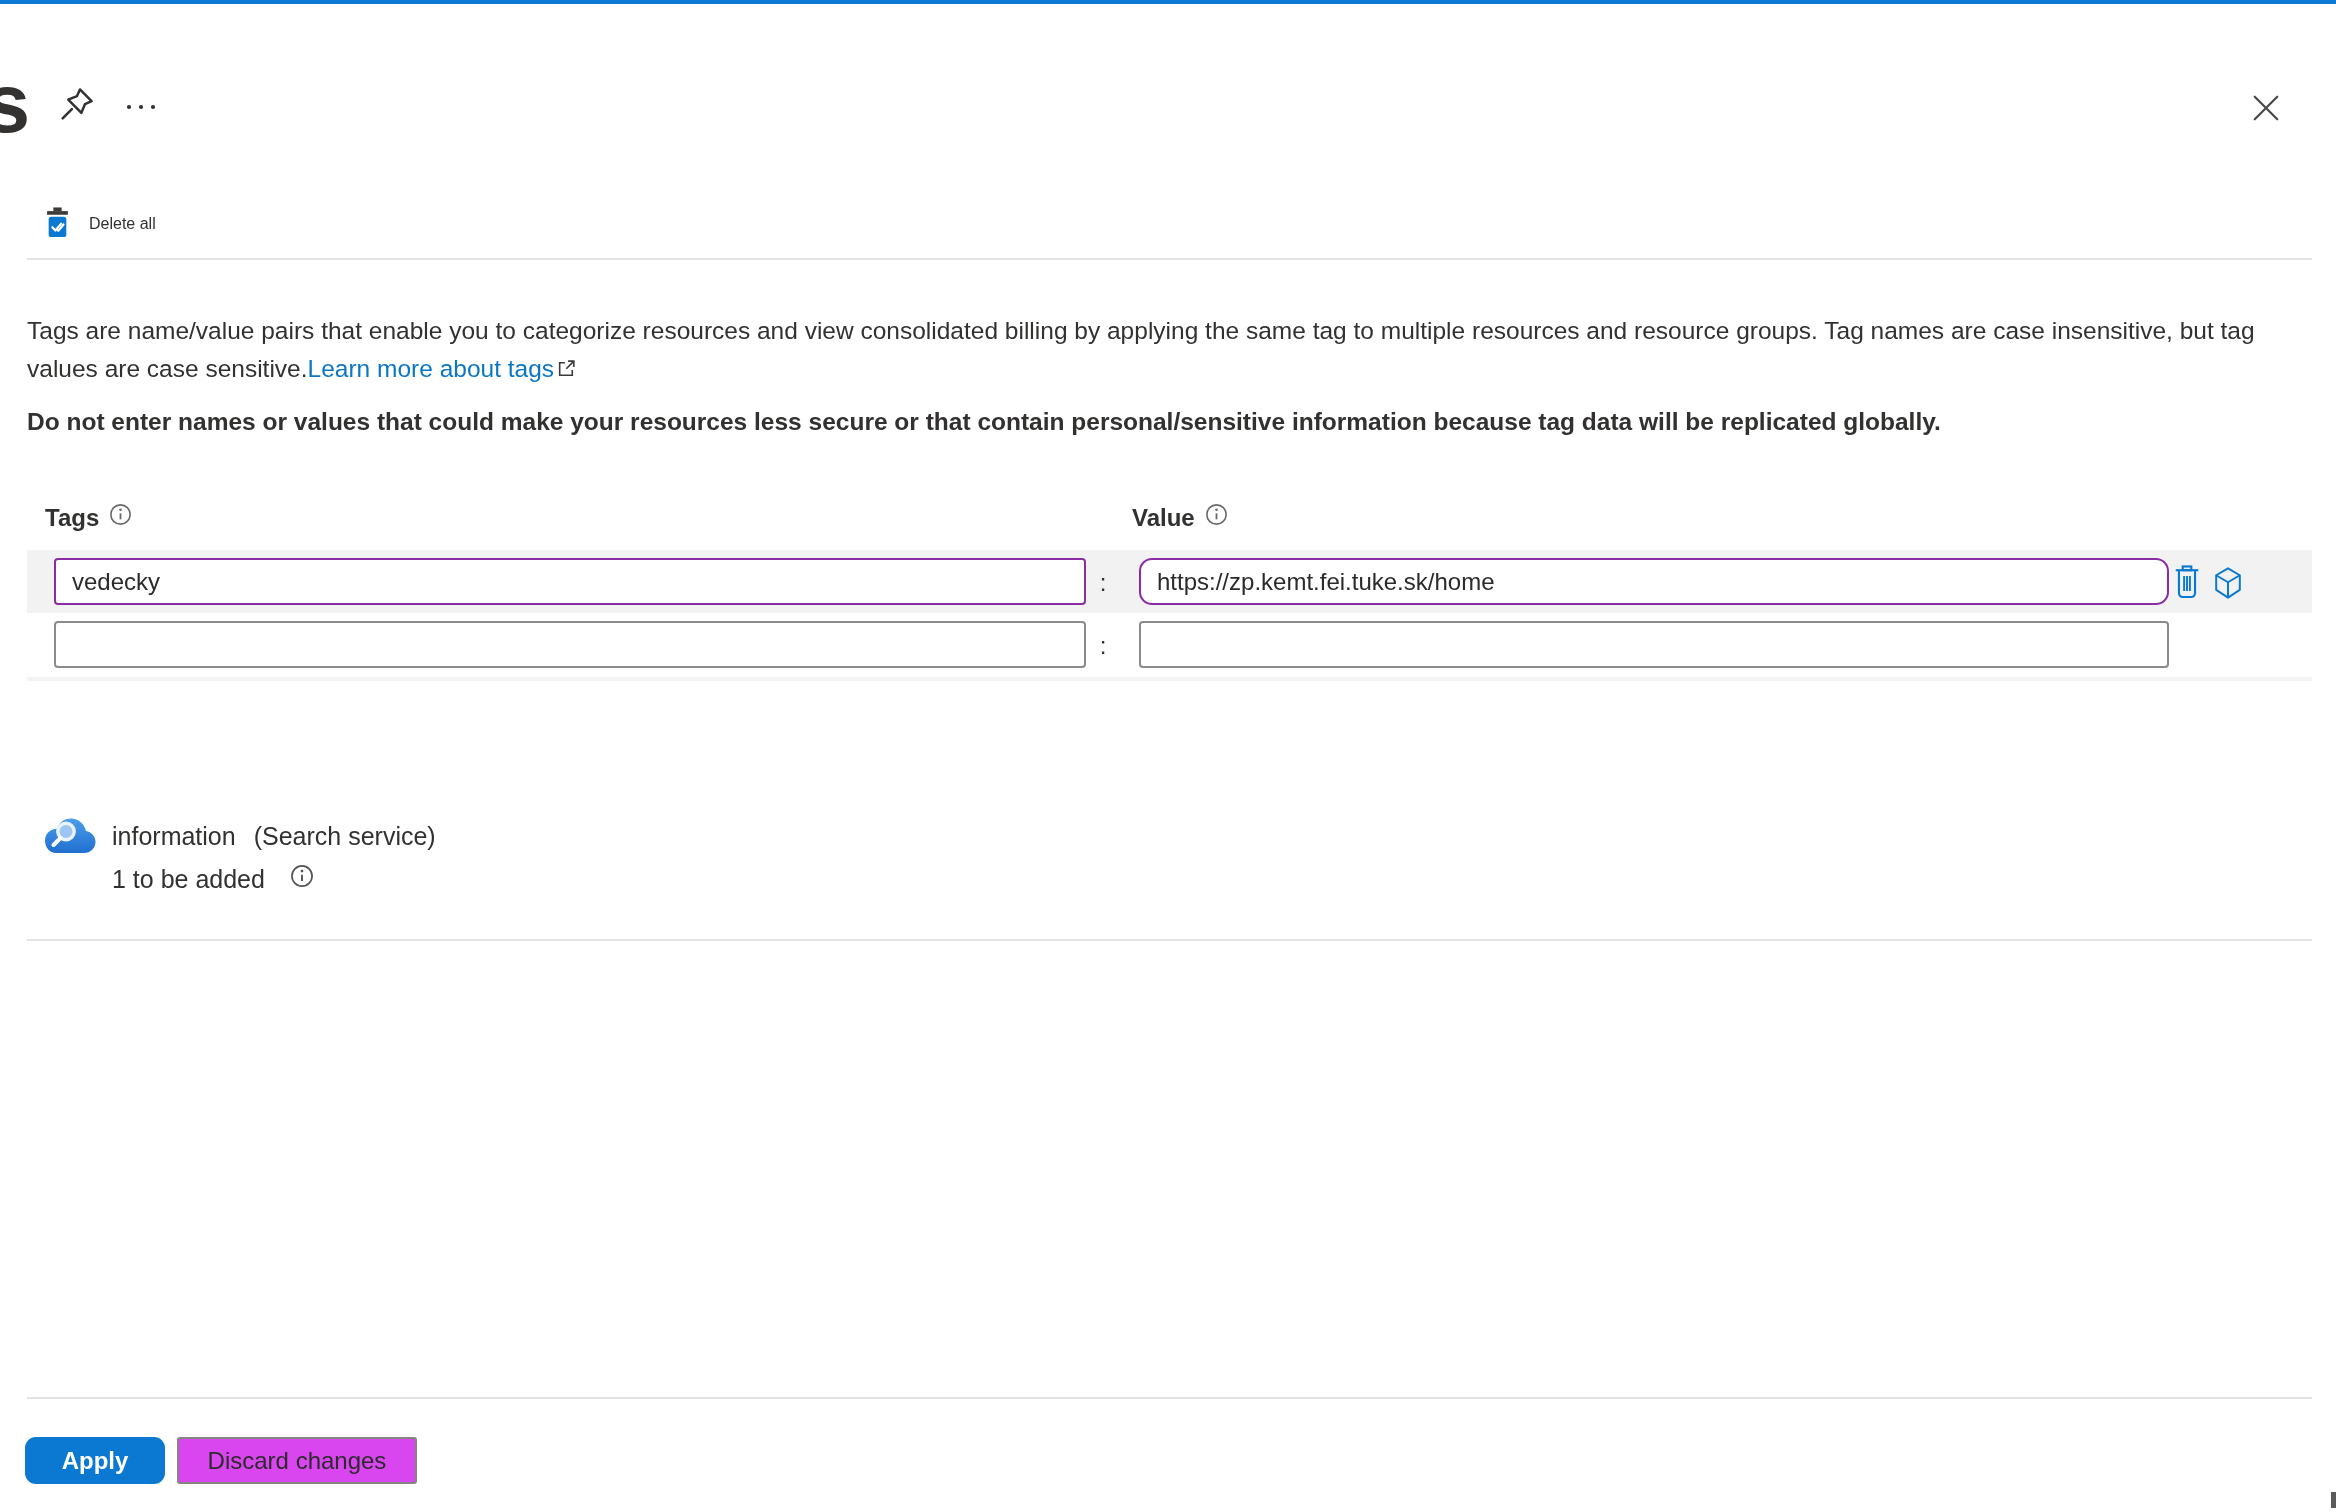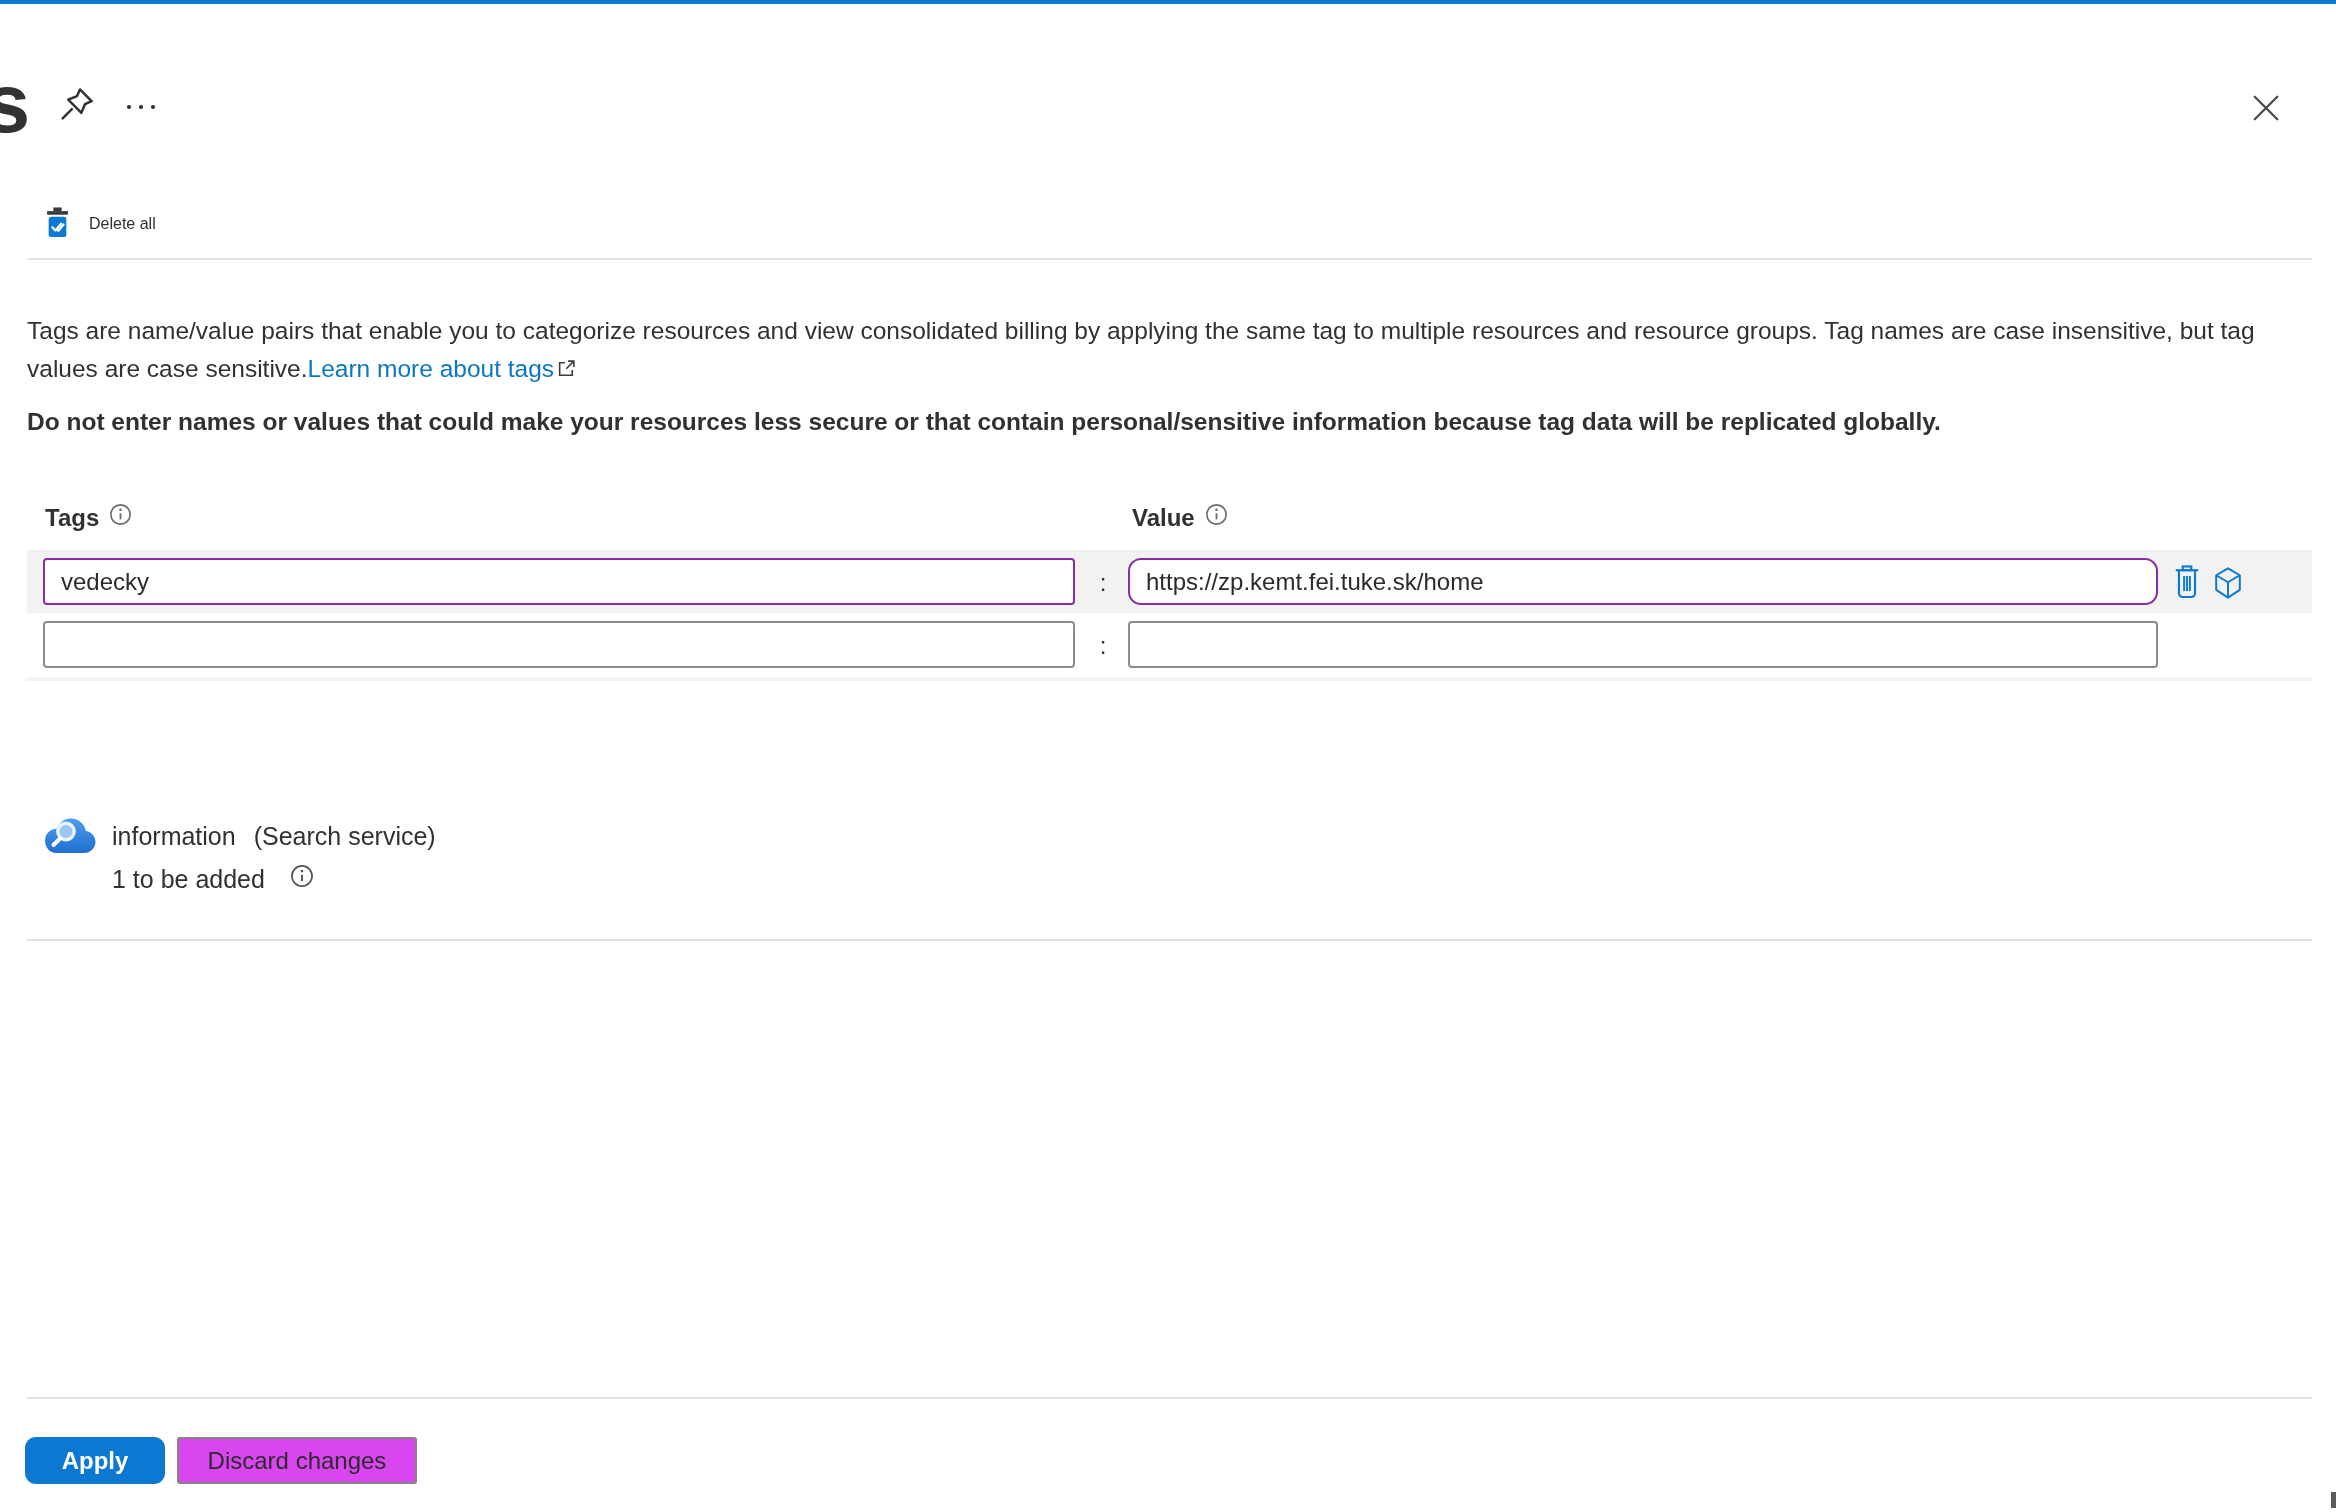--- a/index.html
+++ b/index.html
@@ -23,21 +23,21 @@
   #desc a { color:#0b76c4; text-decoration:none; cursor:pointer; }
   #warning { left:27px; top:408px; width:2280px; font-size:24.5px; font-weight:700; color:#323130; }
 
   .col-header { top:503px; display:flex; align-items:center; gap:10px; font-size:24px; font-weight:700; color:#323130; }
 
   #row1-bg { left:27px; top:550px; width:2285px; height:63px; background:#f2f2f2; }
   #rows-bottom-bar { left:27px; top:677px; width:2285px; height:4px; background:#f4f4f4; }
 
   .tag-input { position:absolute; height:47px; border-radius:4px; background:#fff; font-size:24px;
                padding:0 16px; color:#2b2b2b; outline:none;
-               font-family:"Liberation Sans","DejaVu Sans",sans-serif; }
+               font-family:"Liberation Sans","DejaVu Sans",sans-serif;margin-left:11px; }
   .tag-input.modified { border:2px solid #8a2da5; }
   .tag-input.empty    { border:2px solid #8c8b8a; }
   .name-col  { left:43px;   width:1032px; }
   .value-col { left:1128px; width:1030px; }
   .colon { position:absolute; left:1096px; width:14px; text-align:center; font-size:24px; color:#323130; }
 
   .row-action { cursor:pointer; }
 
   #resource { left:42px; top:812px; }
   #resource-line1 { left:112px; top:822px; display:flex; align-items:center; gap:18px; font-size:25px; color:#323130; }

